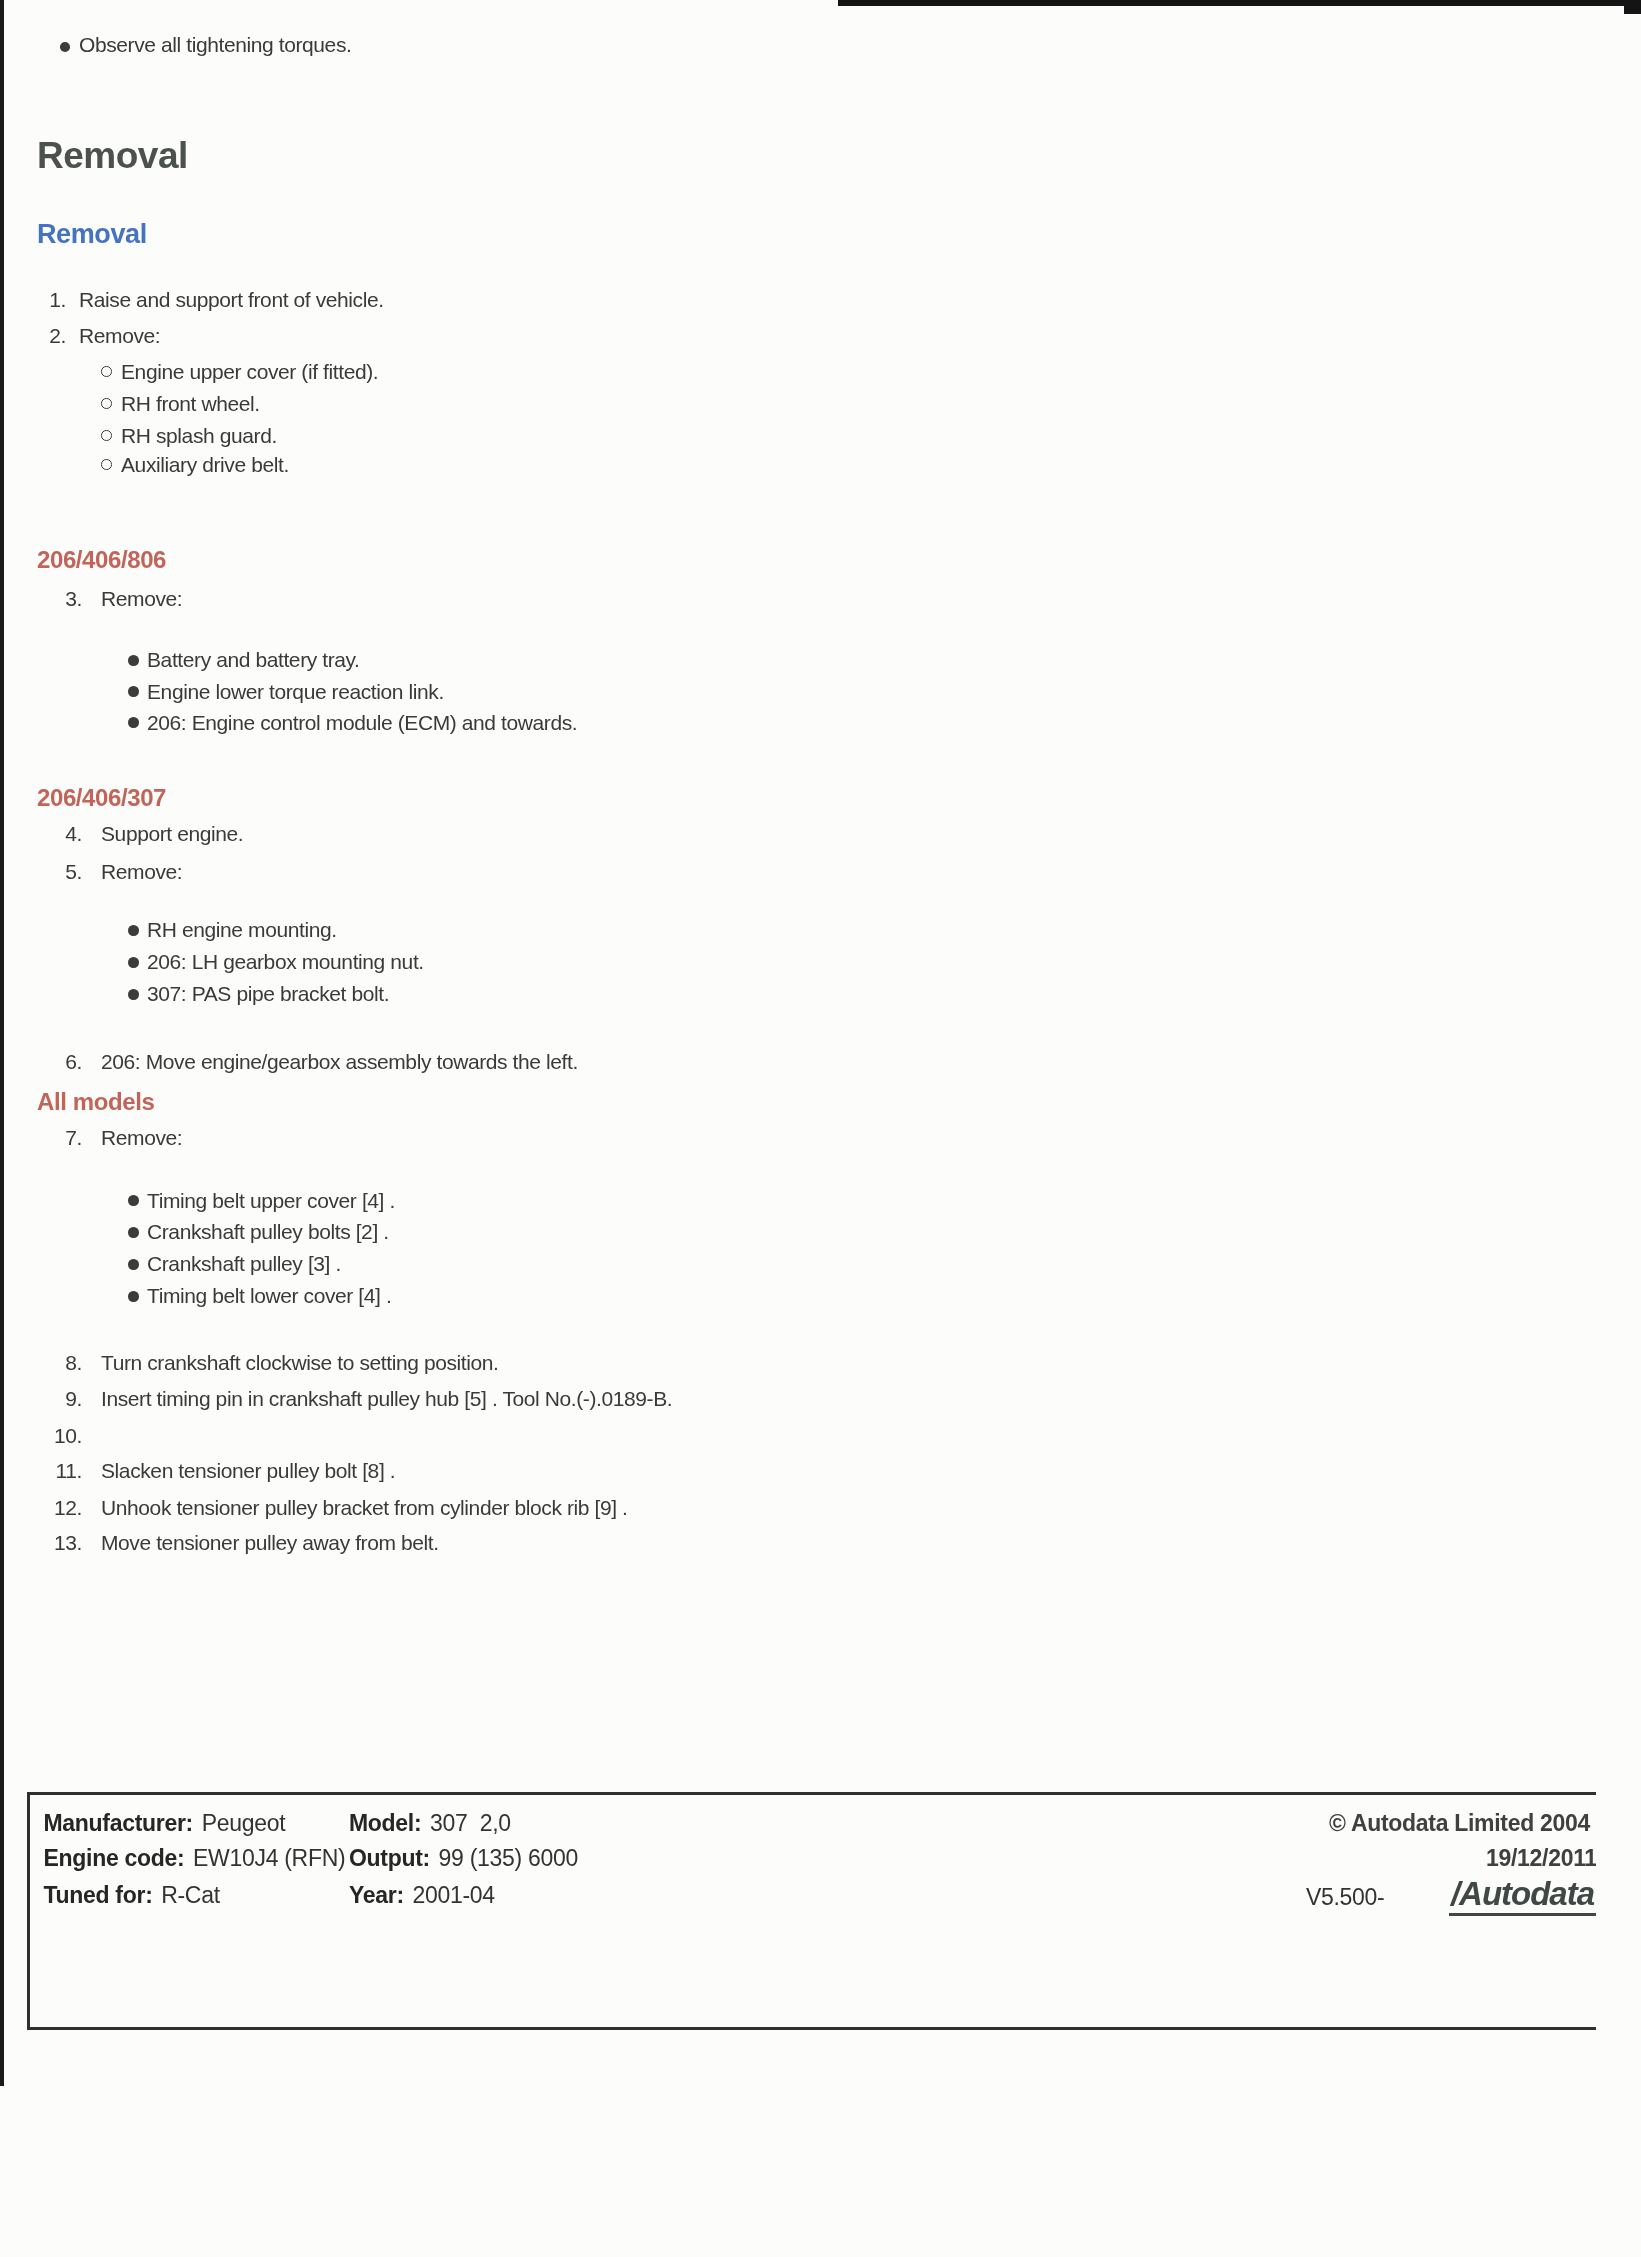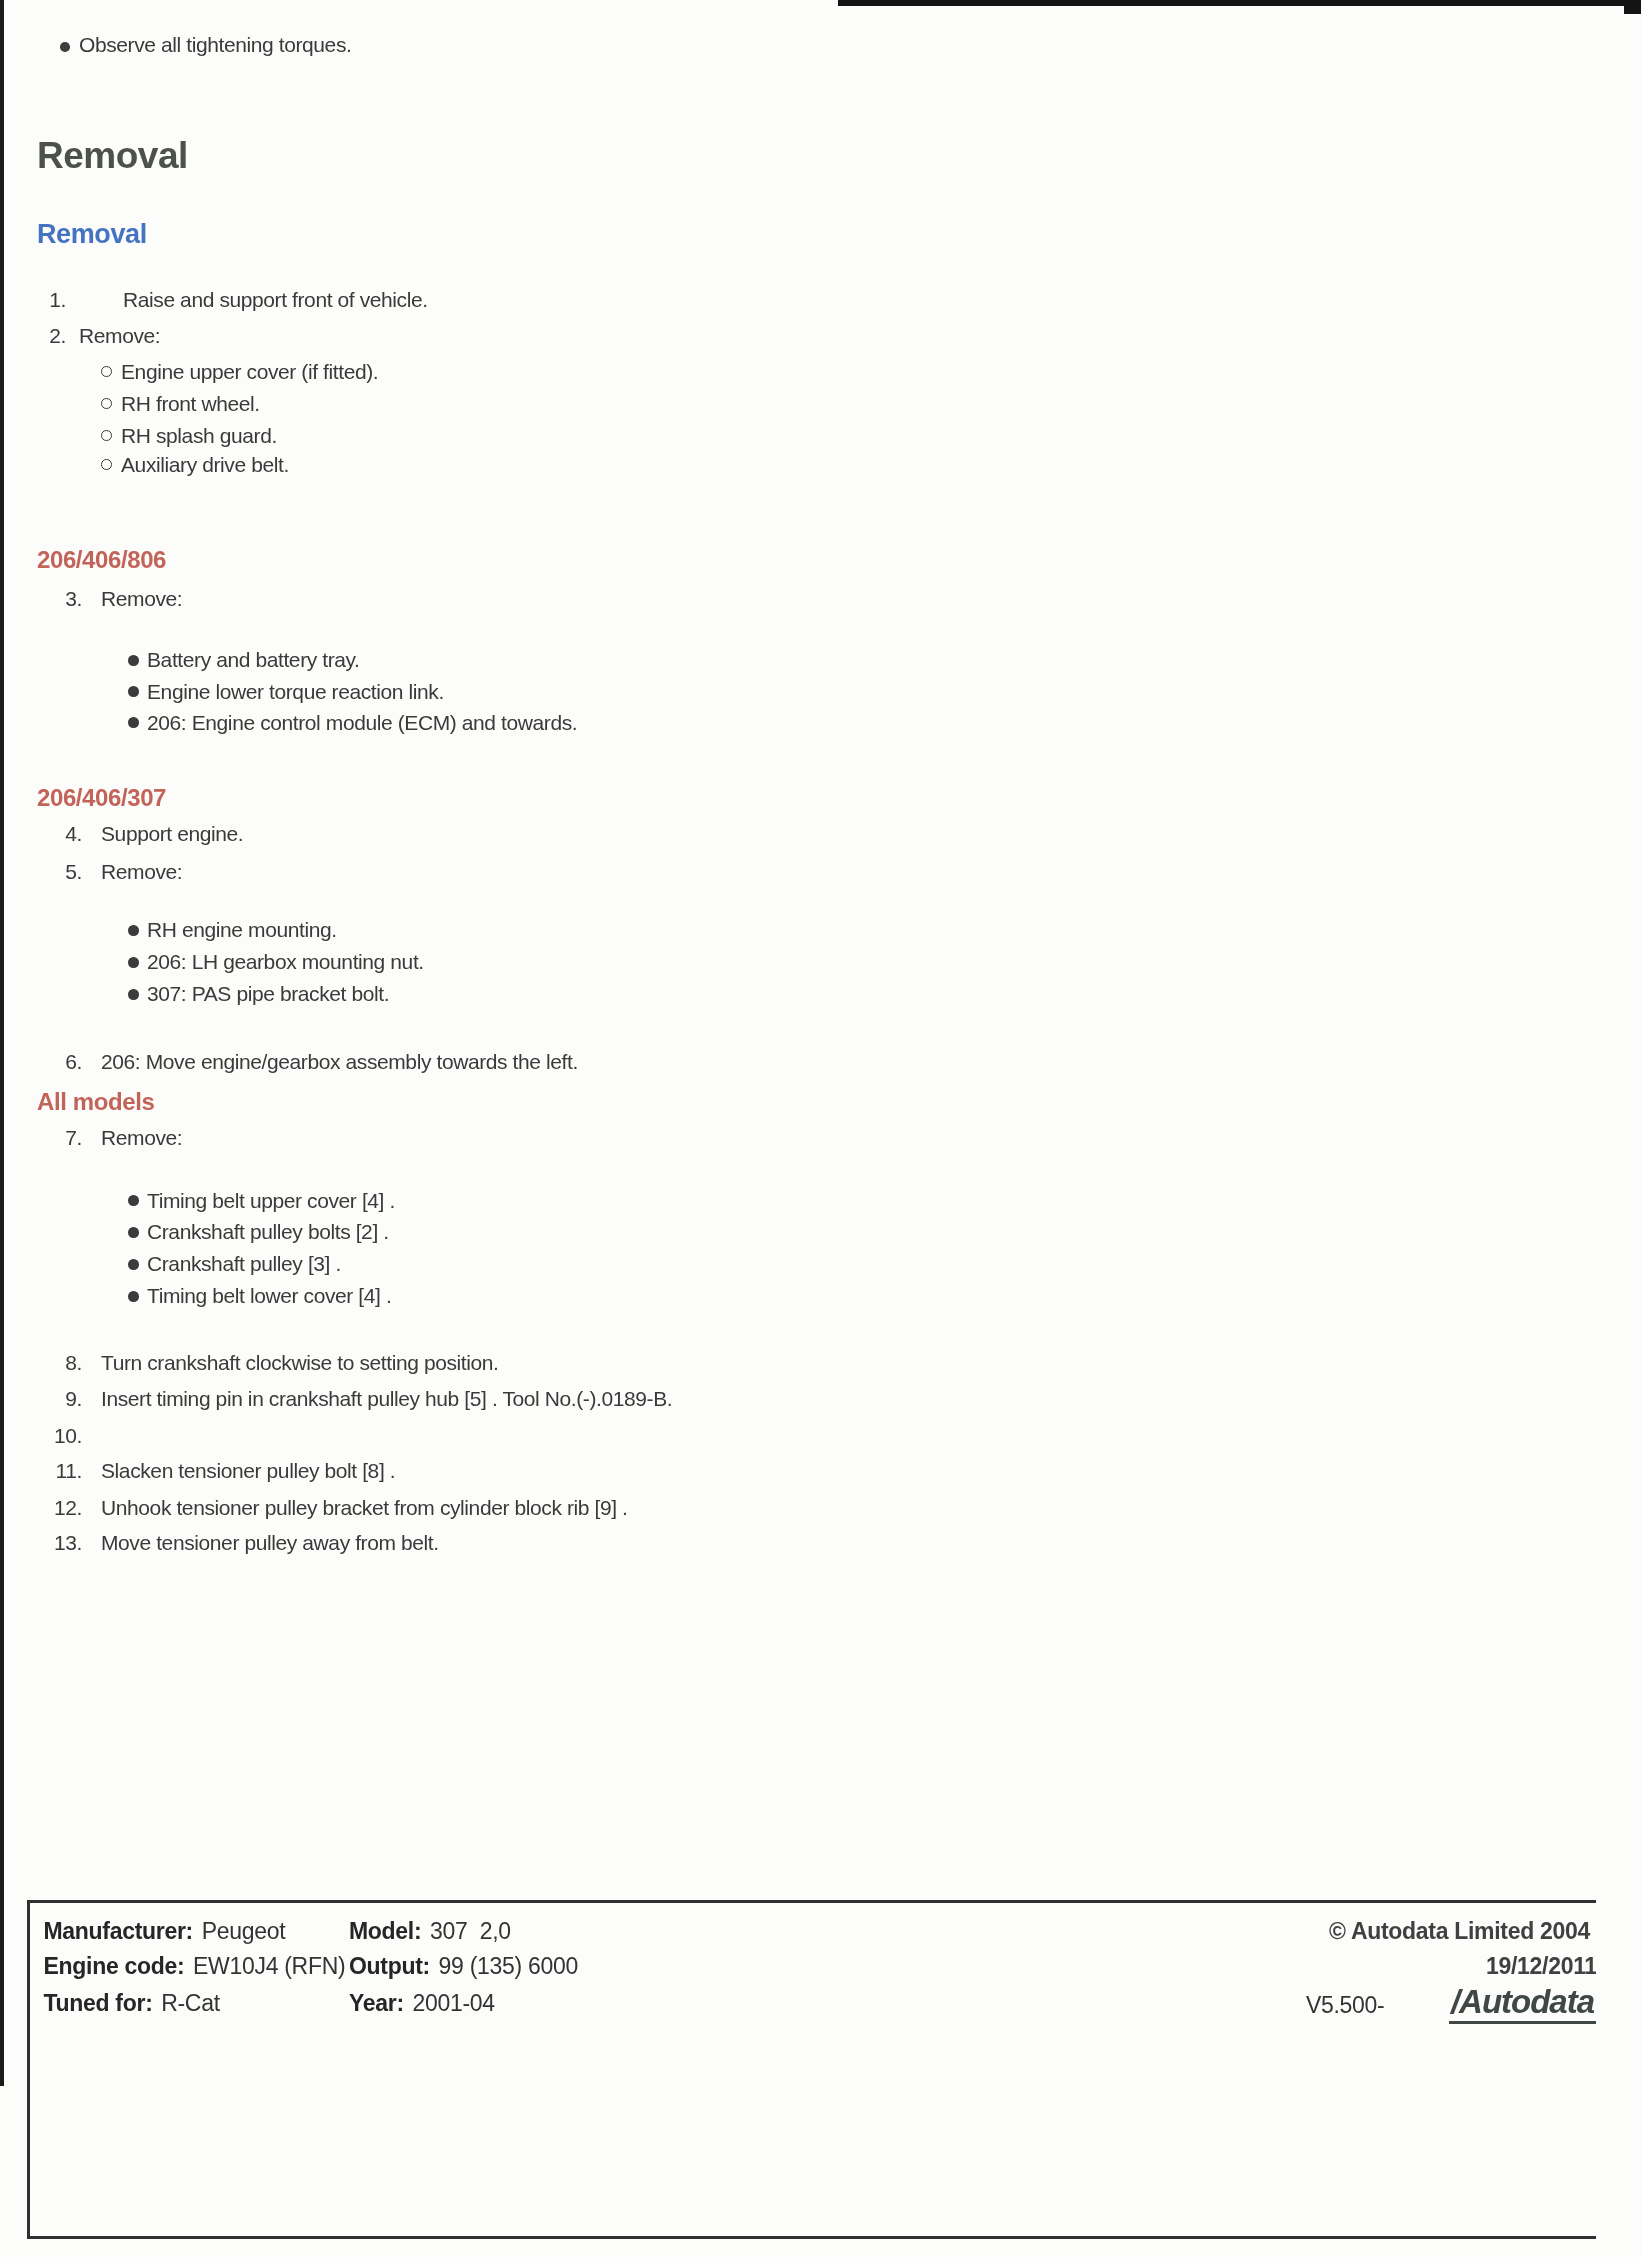--- a/index.html
+++ b/index.html
@@ -10,21 +10,21 @@
   .numA{width:39px;text-align:right;}
   .numB{width:41px;text-align:right;}
   .h1{font-size:37px;line-height:41px;font-weight:bold;color:#4d514e;letter-spacing:-0.5px;}
   .h2{font-size:27px;line-height:31px;font-weight:bold;color:#4473c1;letter-spacing:-0.4px;}
   .h3{font-size:24px;line-height:27px;font-weight:bold;color:#c26459;letter-spacing:-0.4px;}
   .dot{position:absolute;background:#3c3c3c;border-radius:50%;}
   .ring{position:absolute;width:8.7px;height:8.7px;border:1.9px solid #3c3c3c;border-radius:50%;background:transparent;}
   .edge-left{position:absolute;left:0;top:0;width:3.9px;height:2086px;background:#1b1b1b;}
   .edge-top{position:absolute;top:0;height:5.8px;background:#141414;}
   .edge-blob{position:absolute;top:0;height:13.5px;background:#141414;}
-  .fbox{position:absolute;left:27px;top:1900px;width:1569px;height:339px;box-sizing:border-box;
+  .fbox{position:absolute;left:27px;top:1792px;width:1569px;height:238px;box-sizing:border-box;
         border:3.9px solid #303030;border-right:none;overflow:hidden;}
   .ft{position:absolute;white-space:nowrap;font-size:23px;line-height:27px;color:#333;letter-spacing:-0.3px;}
   .flab{font-weight:bold;color:#262626;margin-right:8.7px;}
   .fval{white-space:pre;}
   .fbold{font-weight:bold;color:#404040;}
   .logo{position:absolute;white-space:nowrap;font-size:33px;line-height:35px;font-style:italic;font-weight:bold;
         color:#3f4845;letter-spacing:-1px;border-bottom:3.9px solid #3f4845;padding:0 9.7px 1.9px 1.9px;}
 </style>
 </head>
 <body>
@@ -35,21 +35,21 @@
   <div class="edge-top" style="left:838px;width:803px;"></div>
   <div class="edge-blob" style="left:1624px;width:17.4px;"></div>
 
   <span class="dot" style="left:60px;top:42px;width:9.7px;height:9.7px;"></span>
   <div class="t" style="left:79px;top:32px;">Observe all tightening torques.</div>
 
   <div class="t h1" style="left:37px;top:135px;">Removal</div>
   <div class="t h2" style="left:37px;top:219px;">Removal</div>
 
   <div class="t numA" style="left:27px;top:287px;">1.</div>
-  <div class="t" style="left:79px;top:287px;margin-left:44px;">Raise and support front of vehicle.</div>
+  <div class="t" style="left:79px;top:287px;">Raise and support front of vehicle.</div>
   <div class="t numA" style="left:27px;top:323px;">2.</div>
   <div class="t" style="left:79px;top:323px;">Remove:</div>
 
   <span class="ring" style="left:101px;top:366px;"></span>
   <div class="t" style="left:121px;top:359px;">Engine upper cover (if fitted).</div>
   <span class="ring" style="left:101px;top:398px;"></span>
   <div class="t" style="left:121px;top:391px;">RH front wheel.</div>
   <span class="ring" style="left:101px;top:430px;"></span>
   <div class="t" style="left:121px;top:423px;">RH splash guard.</div>
   <span class="ring" style="left:101px;top:459px;"></span>

